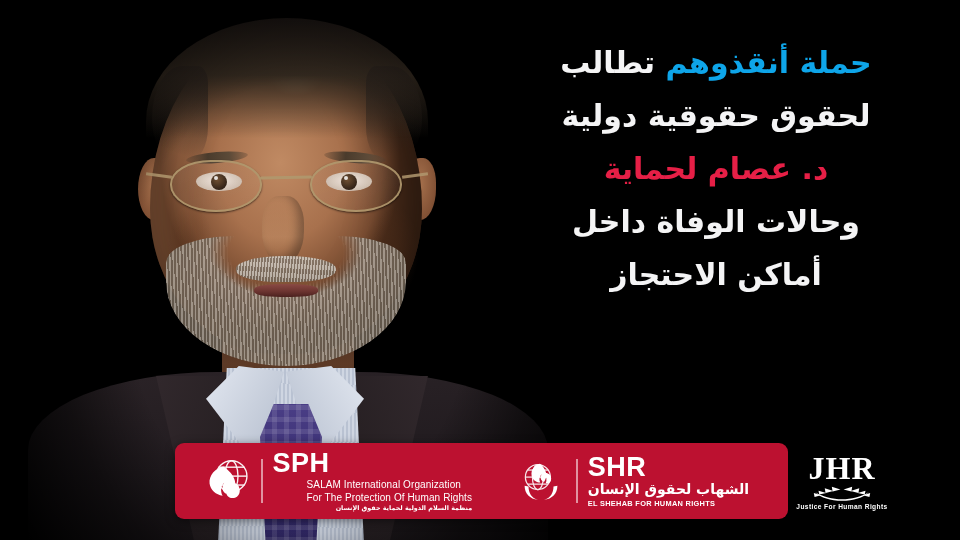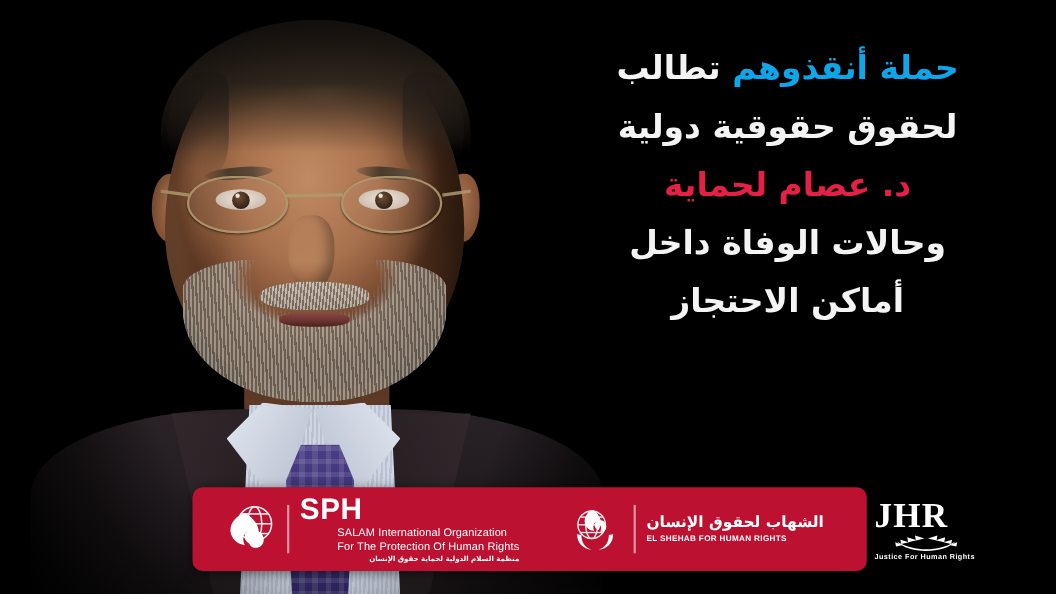--- a/index.html
+++ b/index.html
@@ -314,21 +314,21 @@
     color:#ffffff;
     font-size:7.4px;
     font-weight:bold;
     letter-spacing:.3px;
     line-height:1.5;
     font-family:"Liberation Sans", sans-serif;
     white-space:nowrap;
   }
   
   .jhr-wrap {
-    display:flex; flex-direction:column; justify-content:center;
+    display:flex; flex-direction:column; align-items:center; justify-content:center;
   }
   .jhr-acronym {
     color:#ffffff;
     font-family:"Liberation Serif", serif;
     font-weight:bold;
     font-size:32px;
     line-height:1;
     letter-spacing:1px;
   }
   .jhr-sub {
@@ -438,20 +438,21 @@
                    C29 30 30 26 33 23 C30 28 32 32 36 33
                    C39 29 40 23 37 18 C35 14 33 11 30 10 Z" fill="#ffffff"></path>
           <path d="M36 22 C41 21 45 24 45 29 C45 33 42 36 38 35
                    C40 31 39 26 36 22 Z" fill="#ffffff"></path>
           <path d="M11 38 C11 48 18 55 28 56 C20 54 16 47 16 39 Z" fill="#ffffff"></path>
           <path d="M53 38 C53 48 46 55 36 56 C44 54 48 47 48 39 Z" fill="#ffffff"></path>
         </svg>
       </div>
       <div class="divider"></div>
       <div class="logo-text">
+        <div class="logo-acronym">SHR</div>
         <div class="shr-ar">الشهاب لحقوق الإنسان</div>
         <div class="shr-en">EL SHEHAB FOR HUMAN RIGHTS</div>
       </div>
     </div>
 
     <div class="logo-block logo-jhr">
       <div class="jhr-wrap">
         <div class="jhr-acronym">JHR</div>
         <div class="emblem">
           <svg width="94" height="18" viewBox="0 0 120 22" aria-hidden="true">

